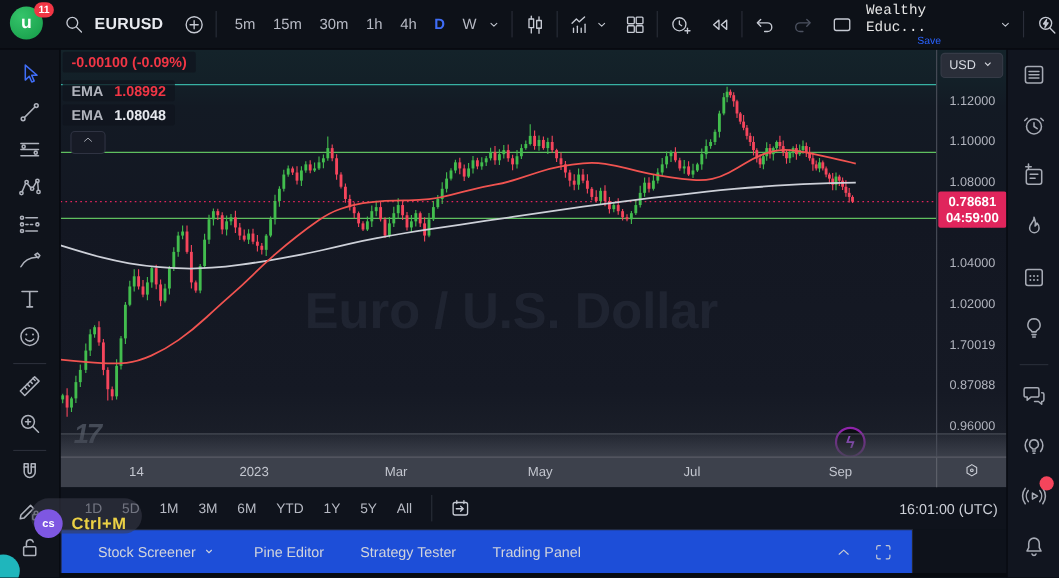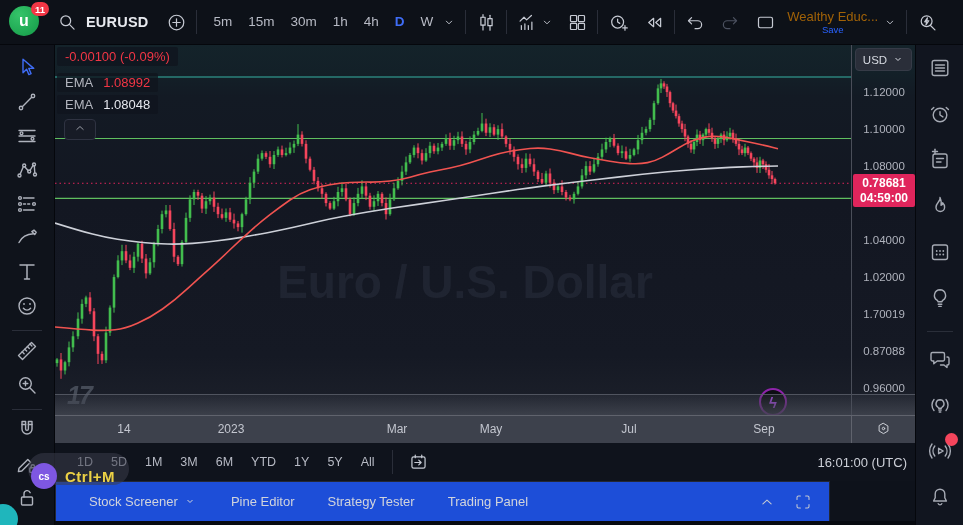--- a/index.html
+++ b/index.html
@@ -20,21 +20,21 @@
   #logo .ball{width:30px;height:30px;border-radius:50%;background:radial-gradient(circle at 35% 30%,#35c46a,#149a47);
     display:flex;align-items:center;justify-content:center;color:#fff;font-weight:bold;font-size:16px;}
   #logo .nbadge{position:absolute;right:-8px;top:-4px;min-width:18px;height:14px;border-radius:8px;
     background:#f23645;color:#fff;font-size:9.5px;font-weight:bold;display:flex;align-items:center;
     justify-content:center;padding:0 4px;}
   #symbolbox{display:flex;align-items:center;margin-left:14px;cursor:pointer;}
   #symbolbox .sym{color:#e8eaef;font-weight:bold;font-size:14.5px;margin-left:7px;letter-spacing:.2px;}
   .iv{color:#b7bac4;font-size:13.5px;padding:0 8px;line-height:28px;cursor:pointer;flex:none;}
   .iv.active{color:#3f6df6;font-weight:bold;}
   #layoutname{display:flex;flex-direction:column;align-items:center;margin-left:10px;cursor:pointer;}
-  #layoutname .lname{color:#a16207;font-size:13px;}
+  #layoutname .lname{color:#e5e5e5;font-size:13px;font-family:Liberation Mono, monospace;}
   #layoutname .lsave{color:#2962ff;font-size:9.5px;margin-top:0px;}
 
   
   #lefttb{position:absolute;left:0;top:45px;width:55px;height:480px;background:#0f131b;
     border-right:1px solid #05070c;display:flex;flex-direction:column;align-items:center;
     padding-top:8px;z-index:20;}
   .lt-ic{width:34px;height:34px;display:flex;align-items:center;justify-content:center;color:#aeb2bc;
     cursor:pointer;flex:none;}
   .lt-ic svg{width:24px;height:24px;}
   .lt-ic.active{color:#3f6df6;}
@@ -47,21 +47,21 @@
   #panesvg{position:absolute;left:0;top:0;}
   #sep395{position:absolute;left:0;top:349px;width:860px;height:1px;background:#5a5e68;opacity:.85;}
   #fadestrip{position:absolute;left:0;top:350px;width:860px;height:20px;
     background:linear-gradient(180deg,rgba(64,68,79,0.25),rgba(64,68,79,0.85));}
   #watermark{position:absolute;left:90px;top:210px;width:640px;text-align:center;
     font-size:46px;font-weight:600;color:rgba(135,150,175,0.10);white-space:nowrap;}
   #tvwm{position:absolute;left:12px;top:336px;font-size:25px;font-weight:900;
     color:#454b57;letter-spacing:-2px;font-style:italic;}
   
   .chip{position:absolute;background:rgba(16,20,30,0.78);padding:2px 8px;border-radius:2px;
-    font-size:13px;white-space:nowrap;}
+    font-size:13px;white-space:nowrap;font-weight:bold;}
   #chg{left:2px;top:2px;color:#f23645;}
   #ema1{left:2px;top:28px;color:#b2b5be;}
   #ema2{left:2px;top:50px;color:#b2b5be;}
   .emaval1{color:#f23645;margin-left:10px;}
   .emaval2{color:#e6e8ee;margin-left:10px;}
   #collapse{position:absolute;left:9px;top:74px;width:32px;height:21px;background:#171b26;
     border:1px solid #2f3342;border-radius:4px;display:flex;align-items:center;justify-content:center;
     color:#b2b5be;cursor:pointer;}
   #collapse svg{width:14px;height:14px;}
   #boltbtn{position:absolute;left:704px;top:343px;width:28px;height:28px;border-radius:50%;
@@ -774,21 +774,21 @@
       <div id="pricebadge" style="top: 129.28px; background: rgb(224, 37, 92);">
         <span>0.78681</span>
         <span>04:59:00</span>
       </div>
     </div>
 
     <div id="taxis">
       <div id="tlabels">
           <div class="tlabel" style="left: 69px;">14</div>
           <div class="tlabel" style="left: 176px;">2023</div>
-          <div class="tlabel" style="left: 305px; margin-left: 37px;">Mar</div>
+          <div class="tlabel" style="left: 305px;">Mar</div>
           <div class="tlabel" style="left: 436px;">May</div>
           <div class="tlabel" style="left: 574px;">Jul</div>
           <div class="tlabel" style="left: 709px;">Sep</div>
         </div>
       <div id="taxis-corner">
           <span><svg viewBox="0 0 24 24" fill="none" stroke="currentColor" stroke-width="1.4" stroke-linecap="round" stroke-linejoin="round">
               <path d="M12 4.8l6.2 3.6v7.2L12 19.2l-6.2-3.6V8.4z"></path>
               <circle cx="12" cy="12" r="1.7"></circle>
             </svg></span>
         </div>

